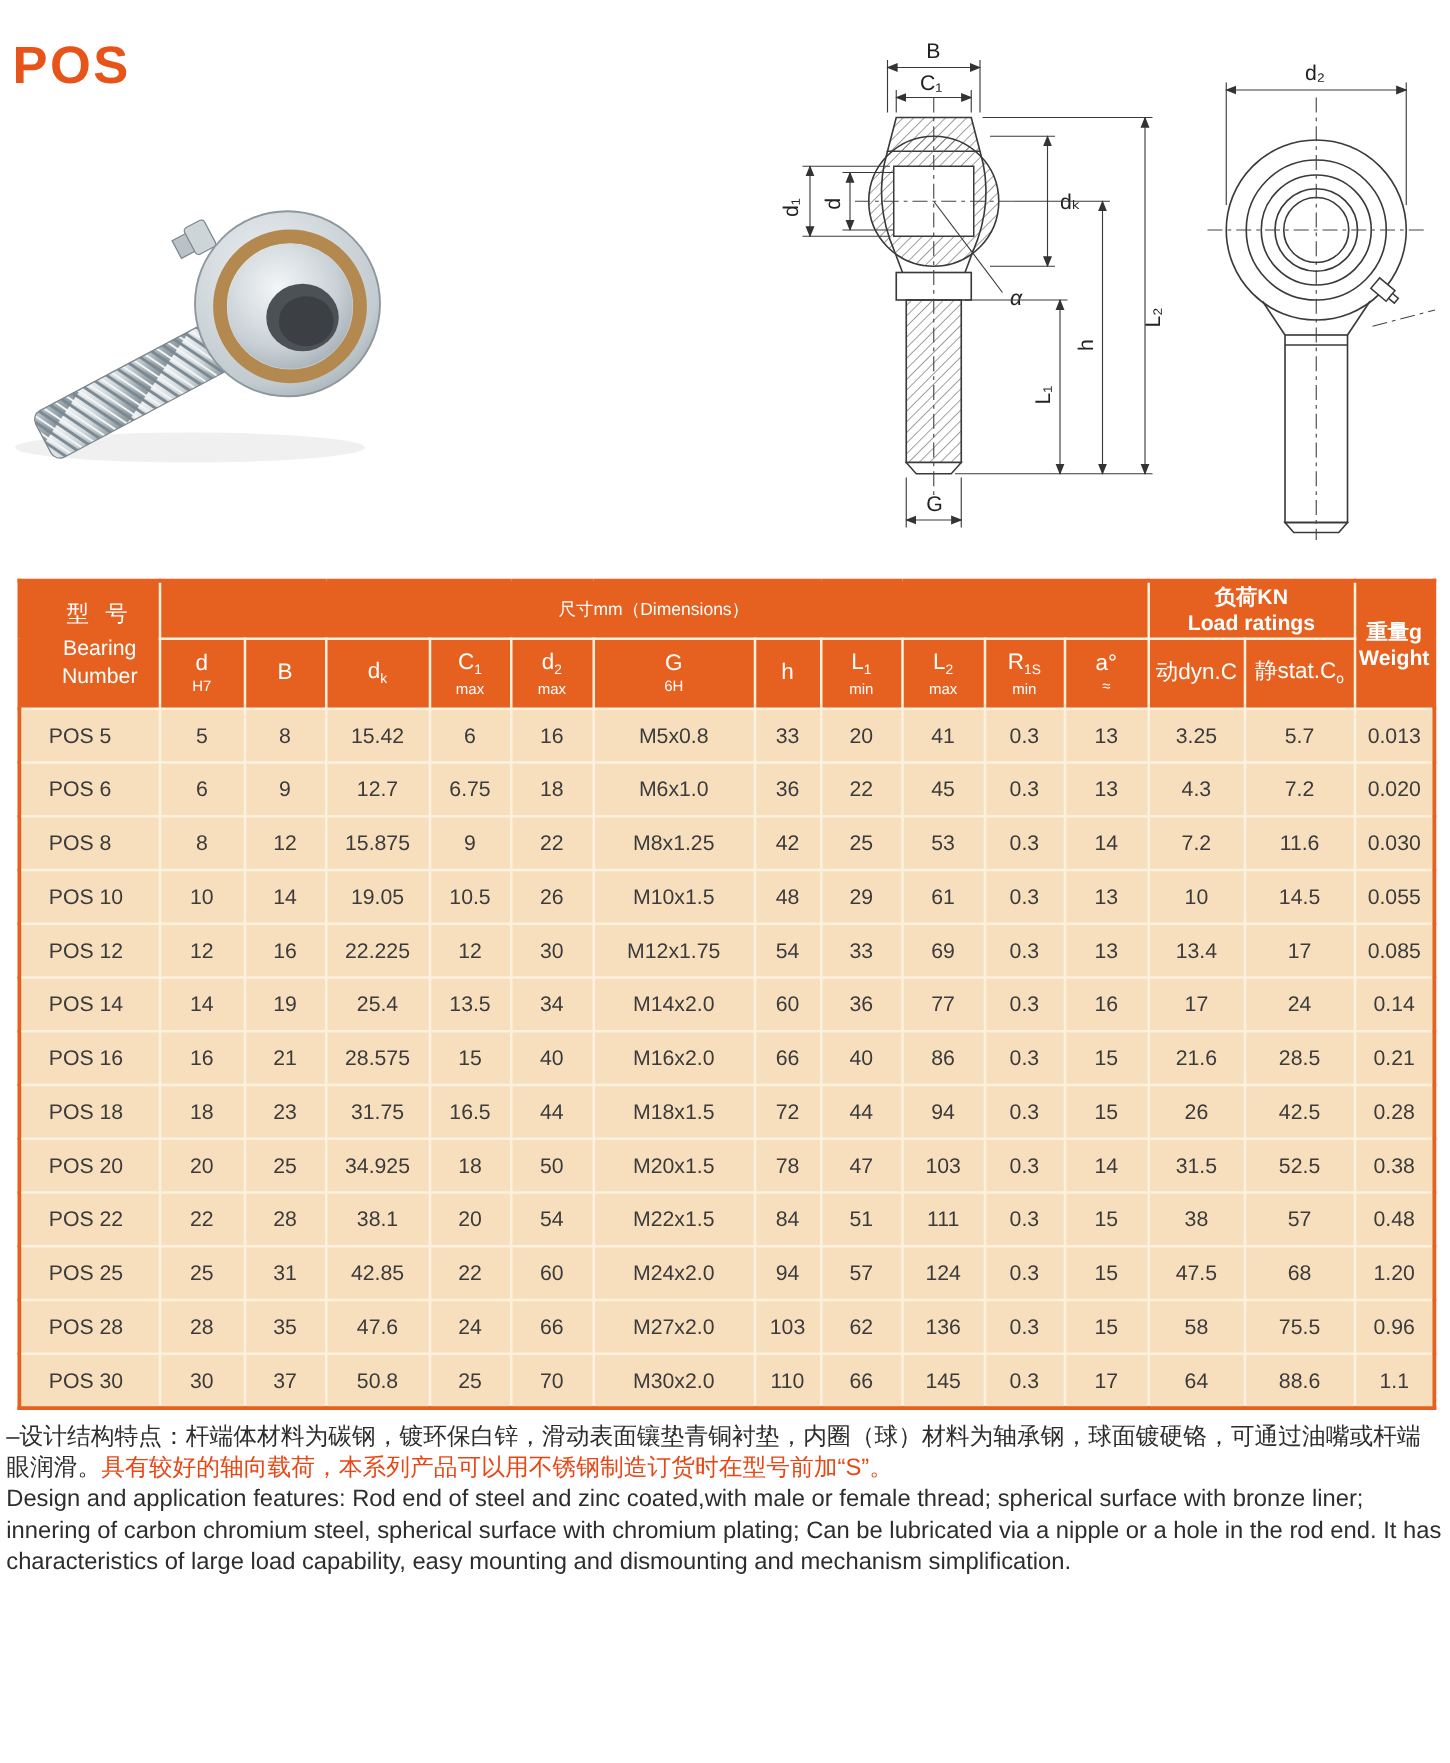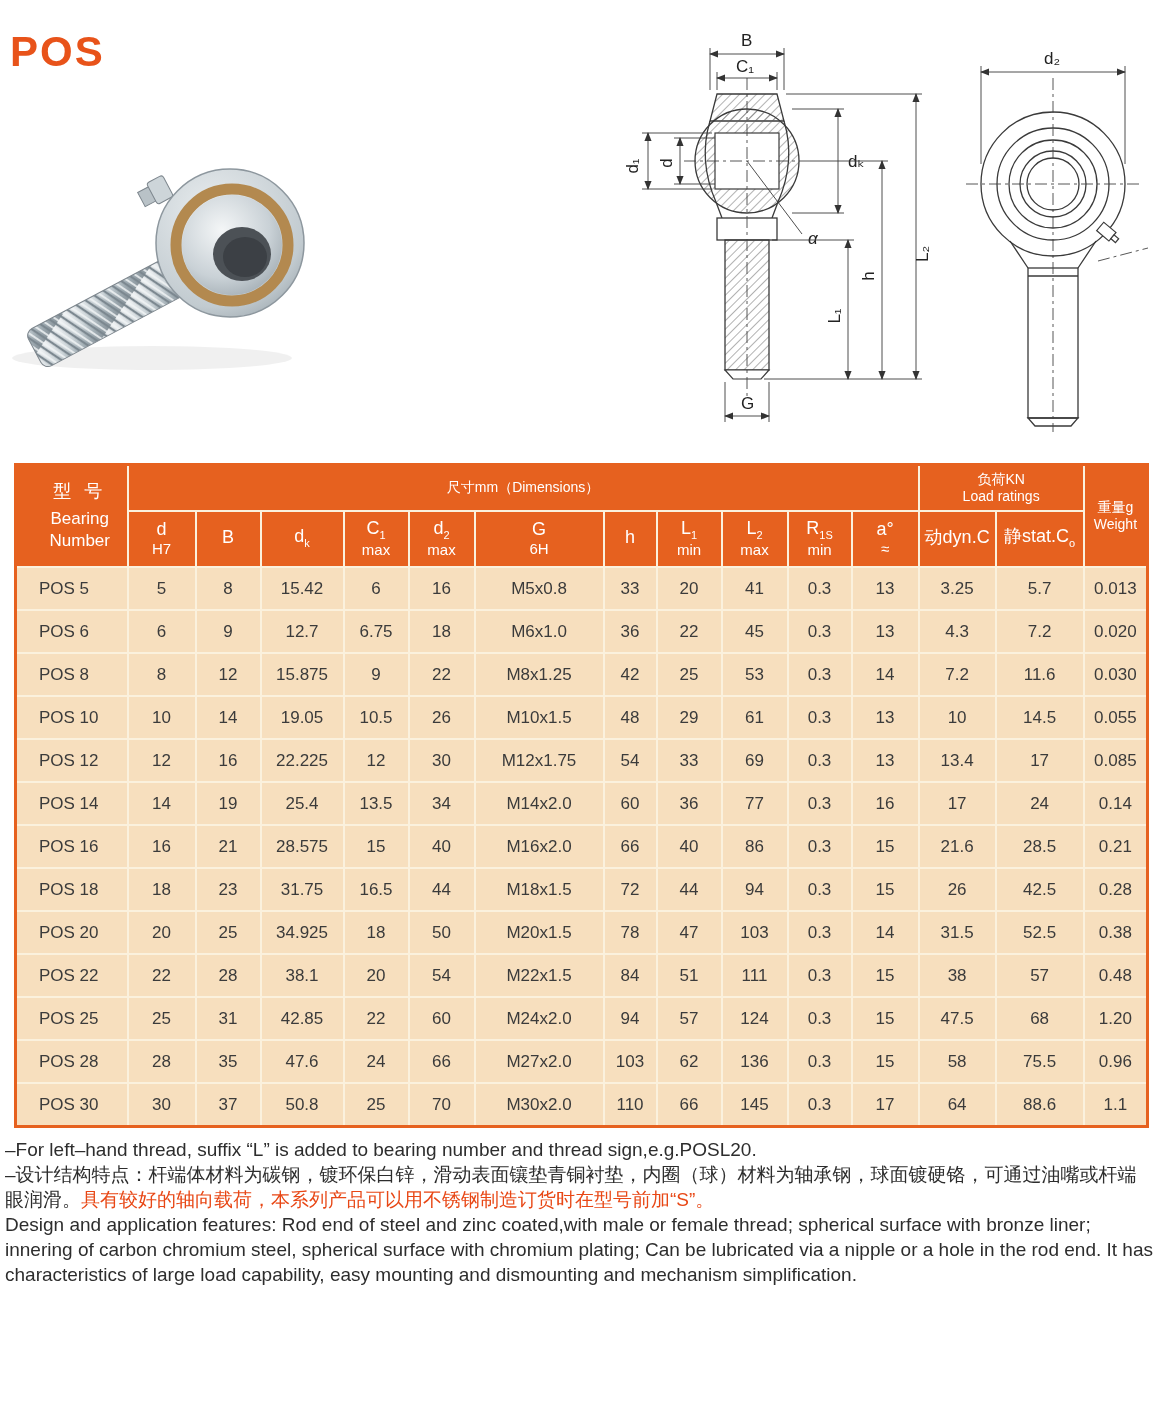--- a/index.html
+++ b/index.html
@@ -19,25 +19,25 @@
   .cl{stroke:#444;stroke-width:0.9;fill:none;stroke-dasharray:12 4 3 4;}
 
   
   table.spec{border-collapse:collapse;table-layout:fixed;width:1132px;margin:3px 0 0 14px;
              border:3px solid #e6611f;}
   .spec th,.spec td{border:2px solid #fbf1dd;padding:0;}
   .spec thead th{background:#e6611f;color:#fff;font-weight:normal;vertical-align:middle;text-align:center;}
   .spec .th-dims{font-size:14px;height:44px;}
   .spec .th-bearing{text-align:center;padding-left:16px;font-size:17px;line-height:1.3;}
   .spec .th-bearing .cn{font-size:18px;letter-spacing:4px;margin-bottom:4px;}
-  .spec .two-line{font-size:14px;line-height:1.25;}
+  .spec .two-line{font-size:17px;line-height:1.25;font-weight:bold;}
   .sub-th{height:54px;}
   .sub-th .h-main{font-size:18px;line-height:1.1;}
   .sub-th .h-main sub{font-size:11px;}
-  .sub-th .h-under{font-size:15px;line-height:1.2;margin-top:1px;min-height:1px;}
+  .sub-th .h-under{font-size:12px;line-height:1.2;margin-top:1px;min-height:1px;}
   .spec tbody td{background:#f7dfbe;color:#3b3b3b;text-align:center;height:41px;font-size:17px;}
   .spec tbody td.model{text-align:left;padding-left:22px;}
 
   
   .notes{margin:9px 5px 0 5px;}
   .note{margin:0;font-size:19px;line-height:25px;color:#2d2d2d;white-space:pre-wrap;}
   .note .red{color:#e84715;}
 </style>
 </head>
 <body>
@@ -497,18 +497,17 @@
           <td>0.3</td>
           <td>17</td>
           <td>64</td>
           <td>88.6</td>
           <td>1.1</td>
         </tr>
       </tbody>
   </table>
 
   <div class="notes" id="notes">
-      <p class="note"><span>–For left–hand thread, suffix “L” is added to bearing number and thread sign,e.g.POSL20.</span></p>
       <p class="note"><span>–设计结构特点：杆端体材料为碳钢，镀环保白锌，滑动表面镶垫青铜衬垫，内圈（球）材料为轴承钢，球面镀硬铬，可通过油嘴或杆端眼润滑。</span><span class="red">具有较好的轴向载荷，本系列产品可以用不锈钢制造订货时在型号前加“S”。</span></p>
       <p class="note"><span>Design and application features: Rod end of steel and zinc coated,with male or female thread; spherical surface with bronze liner; innering of carbon chromium steel, spherical surface with chromium plating; Can be lubricated via a nipple or a hole in the rod end. It has characteristics of large load capability, easy mounting and dismounting and mechanism simplification.</span></p>
     </div>
 
 </div>
 
 </body></html>

